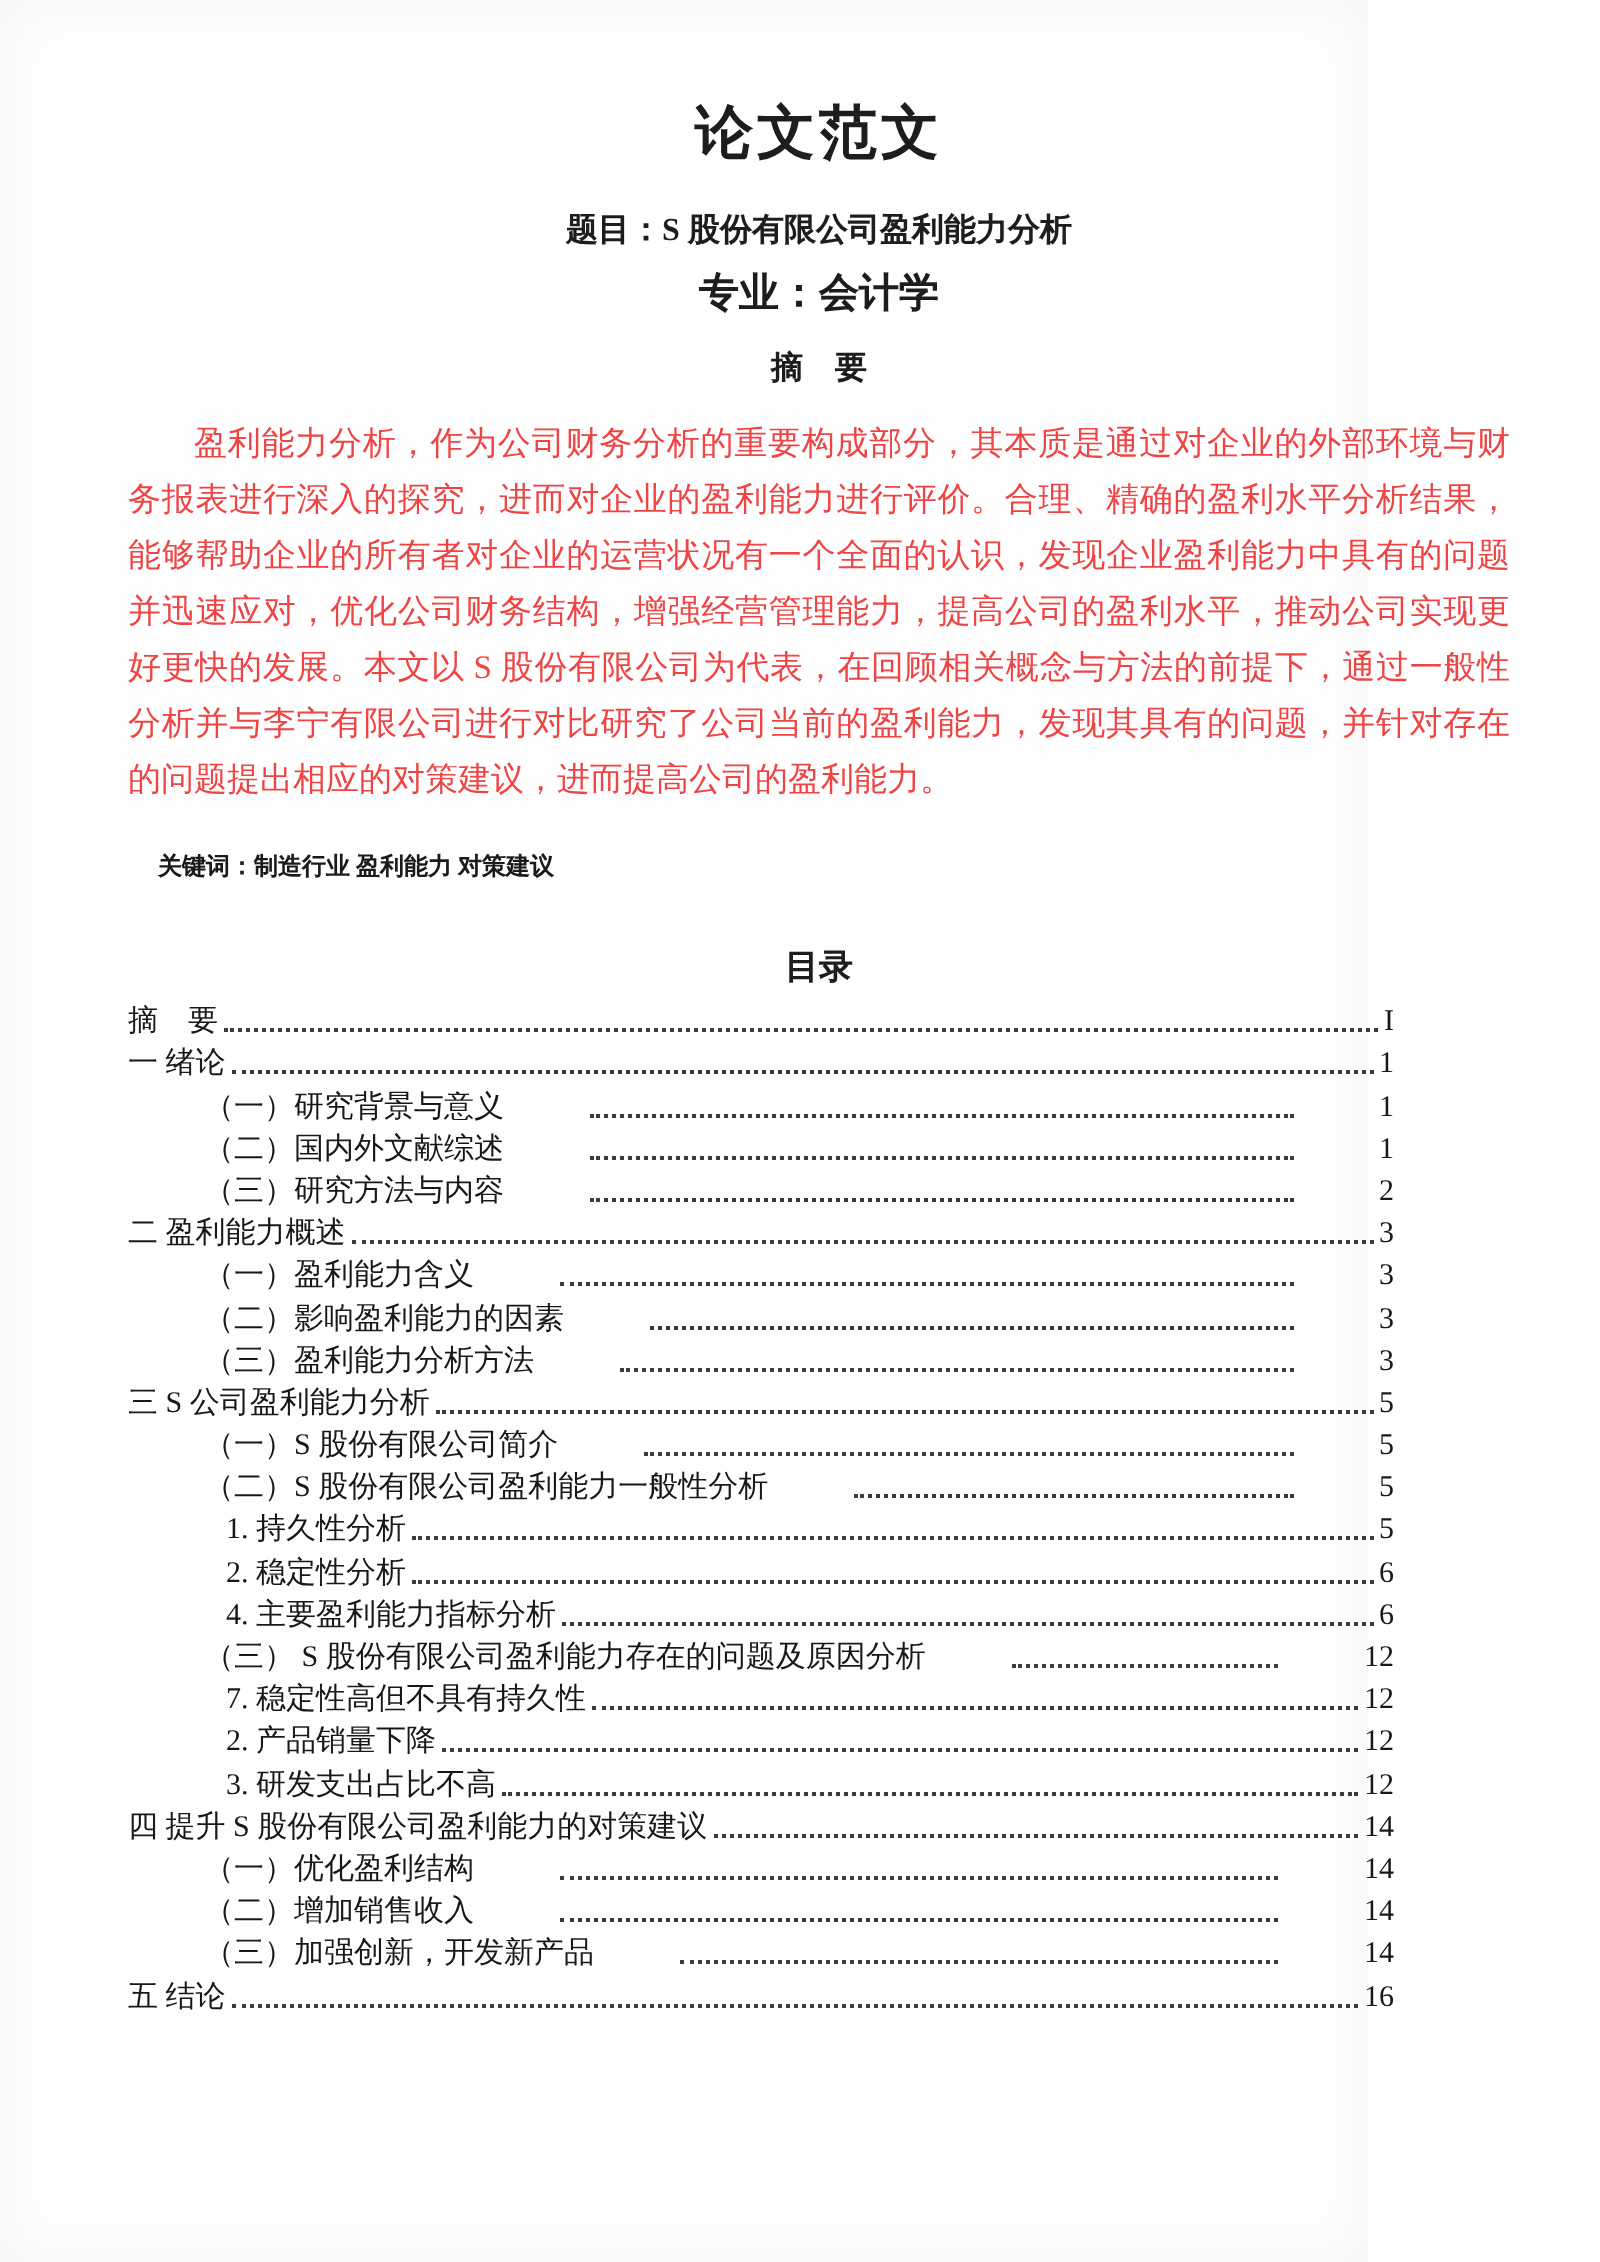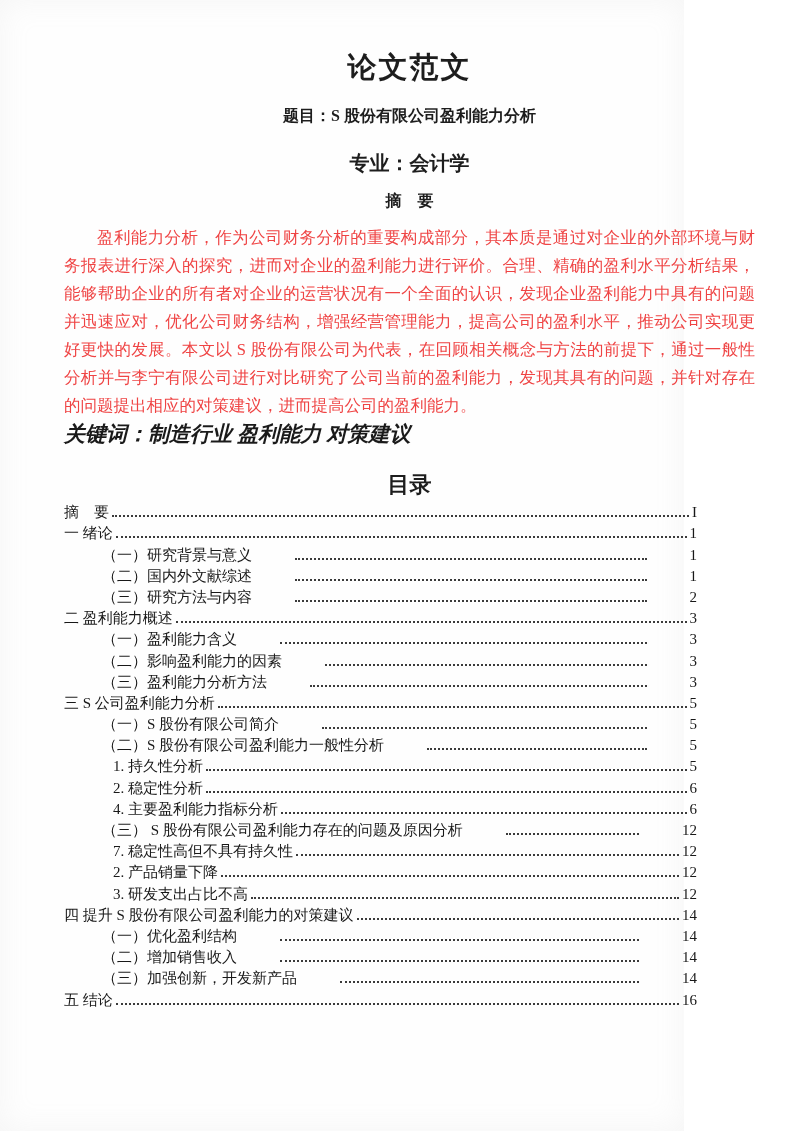--- a/index.html
+++ b/index.html
@@ -34,21 +34,21 @@
     line-height: 34px;
   }
   .topic-line {
     margin-top: 19px;
     text-align: center;
     font-size: 16px;
     font-weight: bold;
     line-height: 26px;
   }
   .major-line {
-    margin-top: 21px;
+    margin-top: 5px;
     text-align: center;
     font-size: 20px;
     font-weight: bold;
     line-height: 26px;
   }
   .abstract-heading {
     margin-top: 14px;
     text-align: center;
     font-size: 16px;
     font-weight: bold;
@@ -56,31 +56,30 @@
   }
   .abstract-text {
     margin: 12px 0 0 0;
     font-size: 16.5px;
     line-height: 28px;
     text-align: justify;
     text-indent: 2em;
     color: #ef4444;
   }
   .keywords-line {
-    margin: 0;
-    font-size: 21px;
+    margin: 15px;
+    font-size: 12px;
     line-height: 28px;
     font-weight: bold;
     color: #1a1a1a;
-    font-style: italic;
   }
   .toc-heading {
     margin-top: 26px;
     text-align: center;
-    font-size: 22px;
+    font-size: 17px;
     font-weight: bold;
     line-height: 22px;
   }
   .toc {
     width: 633px;
     margin-top: 5px;
   }
   .toc-row {
     display: flex;
     align-items: flex-end;

